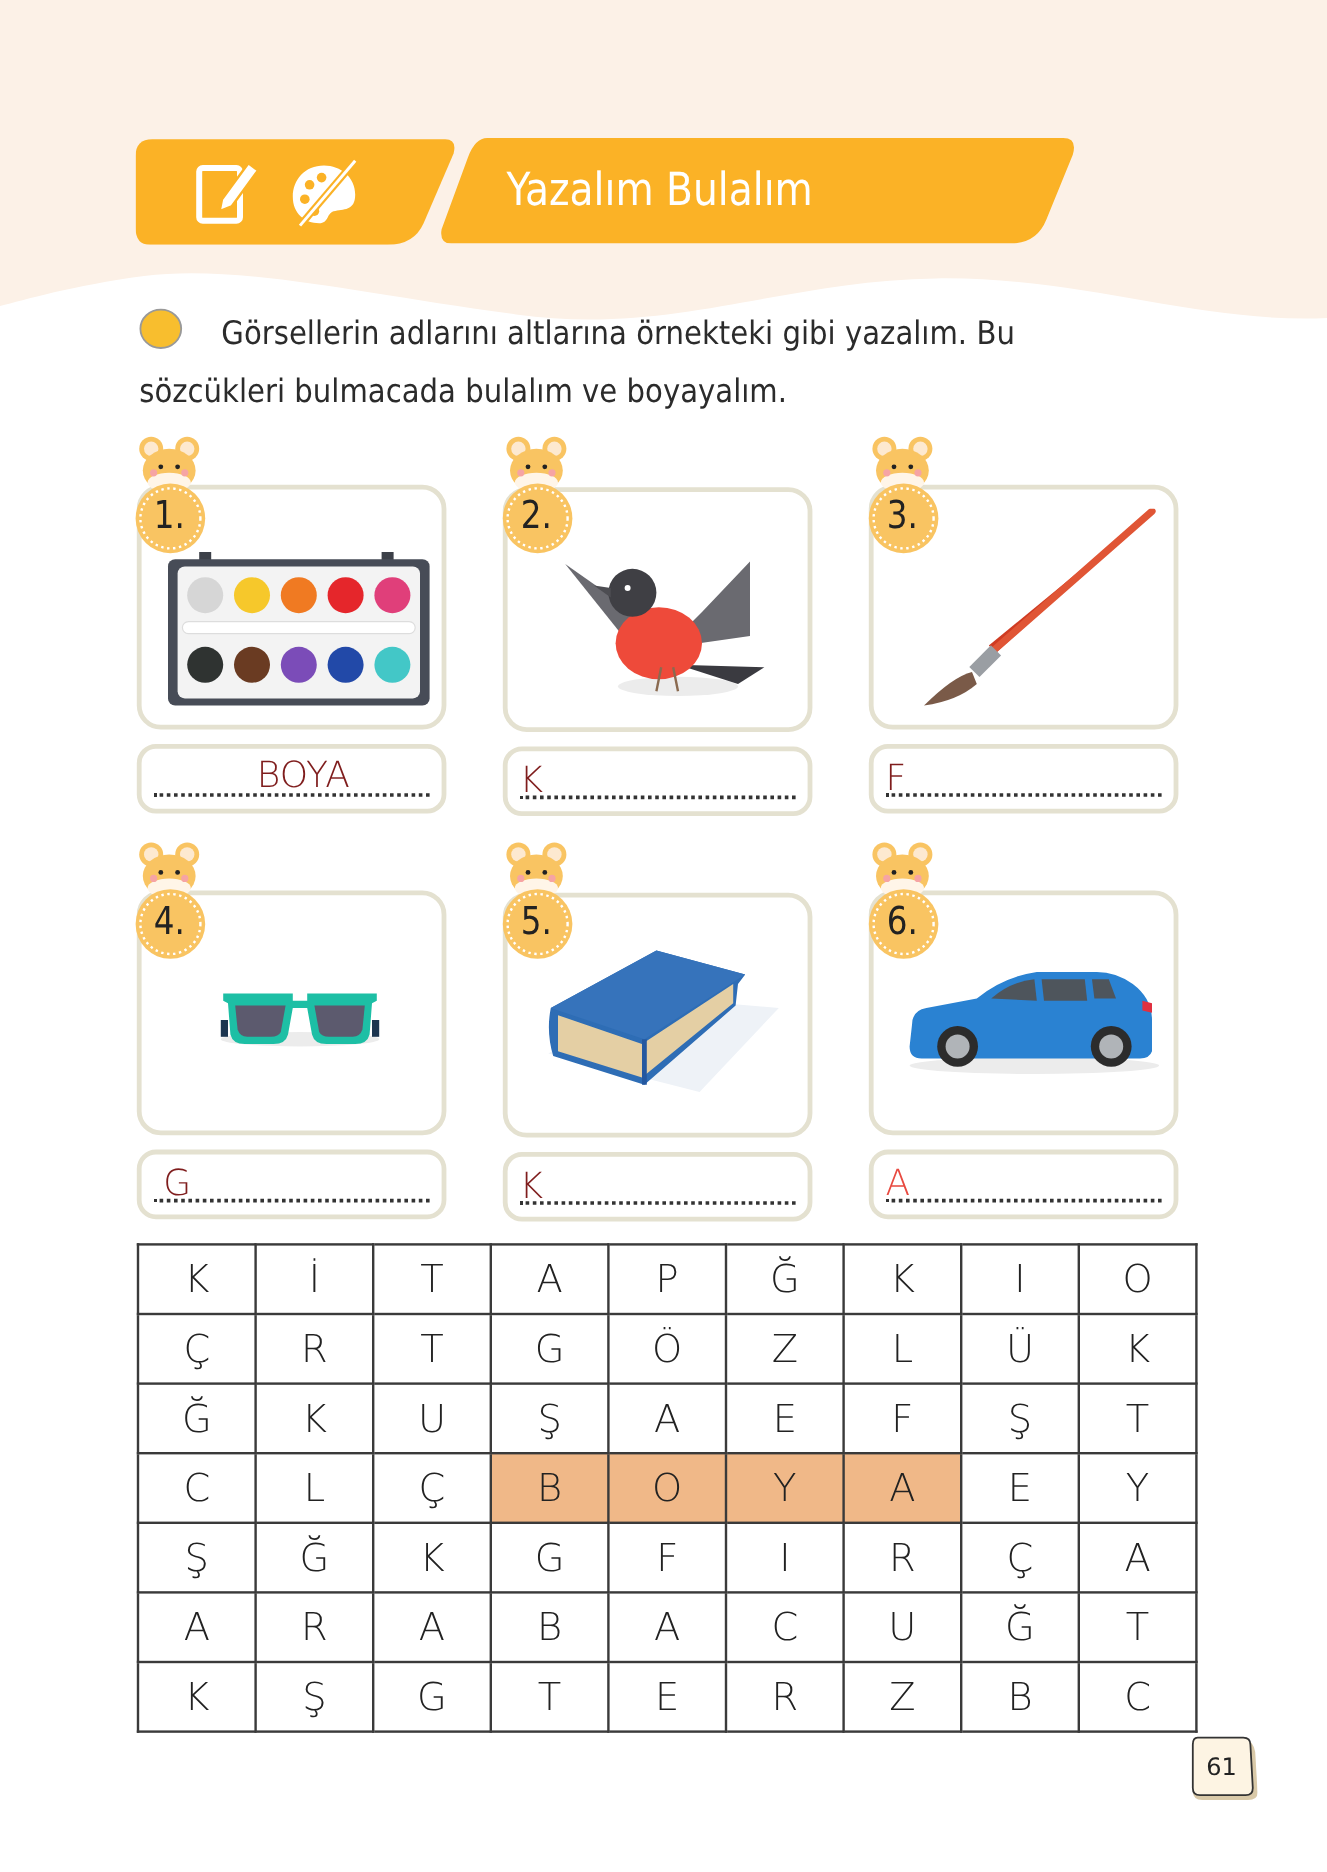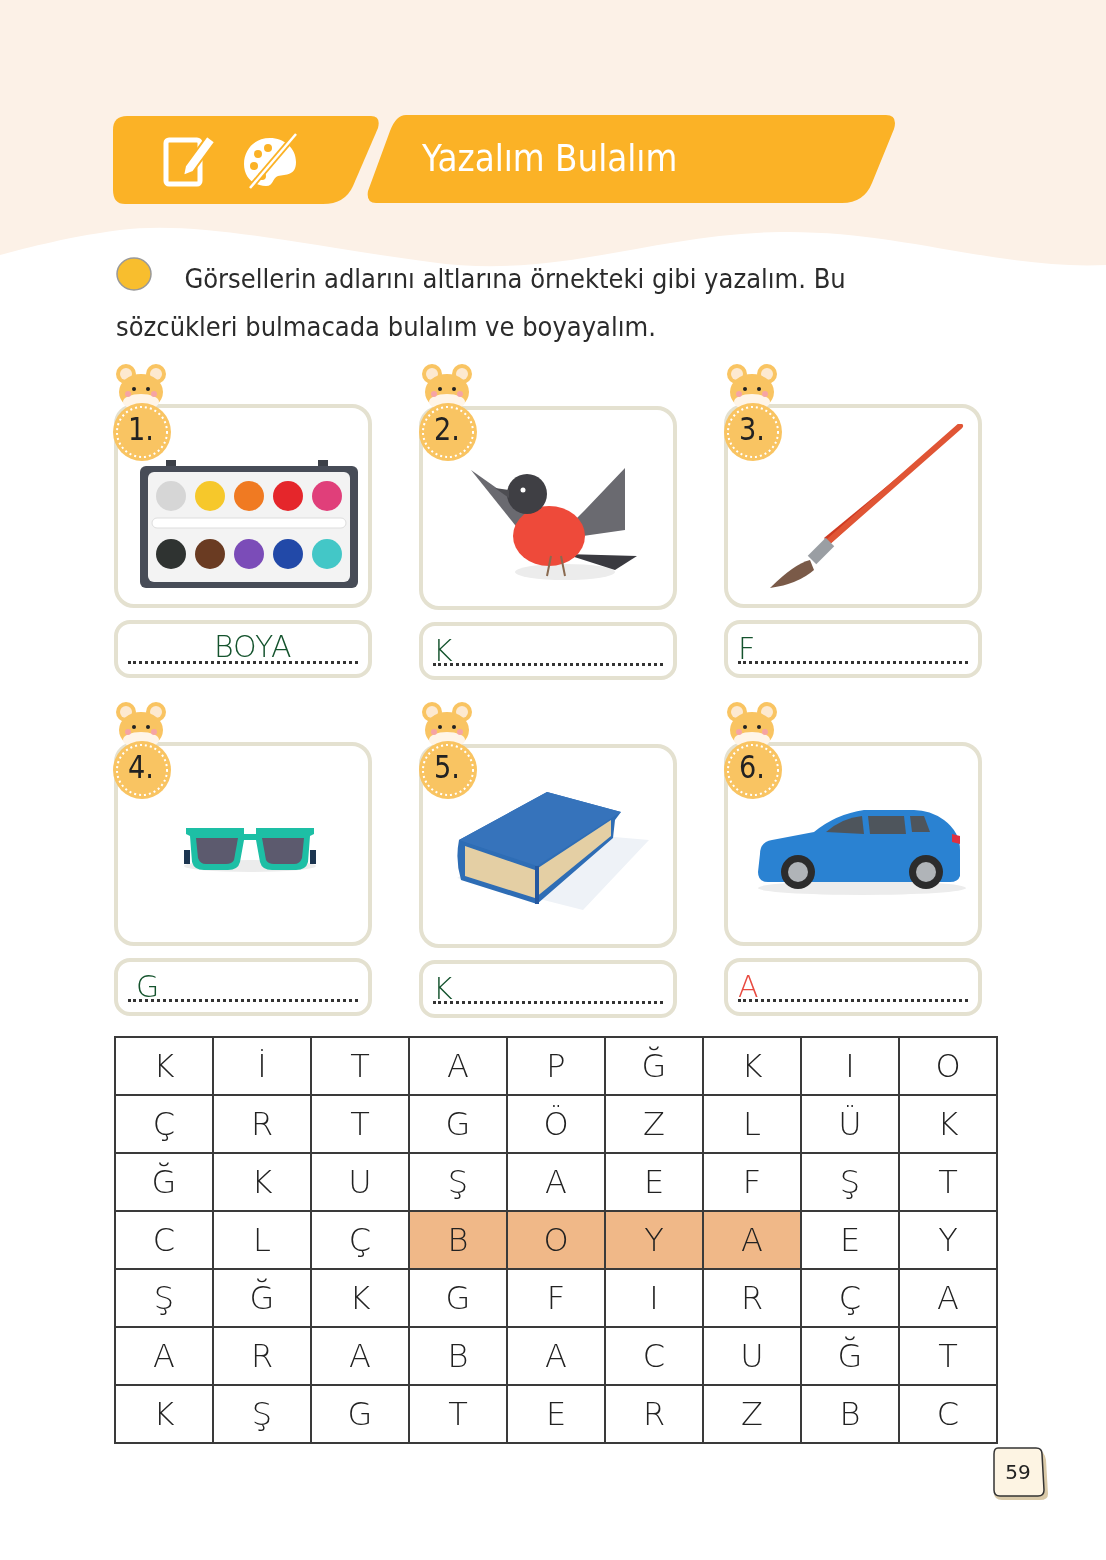--- a/index.html
+++ b/index.html
@@ -9,21 +9,21 @@
   .header-right { position:absolute; left:366px; top:113px; width:532px; height:90px; }
   .title { position:absolute; left:422px; top:136px; font-size:38px; color:#ffffff; font-family:"DejaVu Sans", sans-serif; font-weight:normal; letter-spacing:0px; transform:scaleX(0.86); transform-origin:left center; }
   .icon-edit { position:absolute; left:163px; top:130px; width:54px; height:58px; }
   .icon-palette { position:absolute; left:240px; top:130px; width:60px; height:60px; }
   .bullet { position:absolute; left:115px; top:256px; width:38px; height:36px; }
   .instr { position:absolute; left:116px; top:255px; width:860px; font-size:27px; line-height:48px; color:#2b2b2b; transform:scaleX(0.9); transform-origin:left top; }
   .instr .indent { display:inline-block; width:76px; }
   .card { position:absolute; width:258px; height:204px; border:4px solid #e4e1d0; border-radius:20px; background:#fff; box-sizing:border-box; }
   .answer { position:absolute; width:258px; height:58px; border:4px solid #e4e1d0; border-radius:16px; background:#fff; box-sizing:border-box; }
   .answer .dots { position:absolute; left:10px; right:10px; bottom:10px; border-bottom:3px dotted #333; }
-  .answer .hint { position:absolute; bottom:10px; font-size:30px; color:#14532d; line-height:30px; font-family:"DejaVu Sans", sans-serif; font-weight:200; }
+  .answer .hint { position:absolute; bottom:10px; font-size:30px; color:#7f1d1d; line-height:30px; font-family:"DejaVu Sans", sans-serif; font-weight:200; }
   .badge { position:absolute; width:64px; height:100px; }
   .badge .num { position:absolute; left:0; top:48px; width:58px; text-align:center; font-size:32px; color:#222; font-family:"DejaVu Sans", sans-serif; transform:scaleX(0.85); }
   .pic { position:absolute; }
   .grid { position:absolute; left:114px; top:1036px; border-collapse:collapse; }
   .grid td { width:96px; height:56px; border:2px solid #3a3a3a; text-align:center; vertical-align:middle; font-size:32px; color:#222; font-family:"DejaVu Sans", sans-serif; font-weight:200; padding:0; }
   .grid td.hl { background:#f0b888; }
   .pageno { position:absolute; left:992px; top:1446px; width:56px; height:56px; }
   .pageno span { position:absolute; left:0; top:14px; width:52px; text-align:center; font-size:20px; color:#222; }
 </style>
 </head>
@@ -347,14 +347,14 @@
         <td>C</td>
     </tr>
   </tbody>
 </table>
 
 <div class="pageno">
   <svg width="56" height="56" viewBox="0 0 56 56">
       <path d="M6 4 H46 Q52 4 54 14 L56 48 Q56 54 48 54 H10 Q2 54 2 46 V10 Q2 4 6 4 Z" fill="#d9c9a8"></path>
       <path d="M6 2 H44 Q50 2 50 8 L52 44 Q52 50 46 50 H8 Q2 50 2 44 V8 Q2 2 6 2 Z" fill="#fdf4e3" stroke="#333" stroke-width="1.5"></path>
     </svg>
-  <span>59</span>
+  <span>61</span>
 </div>
 
 </body></html>

